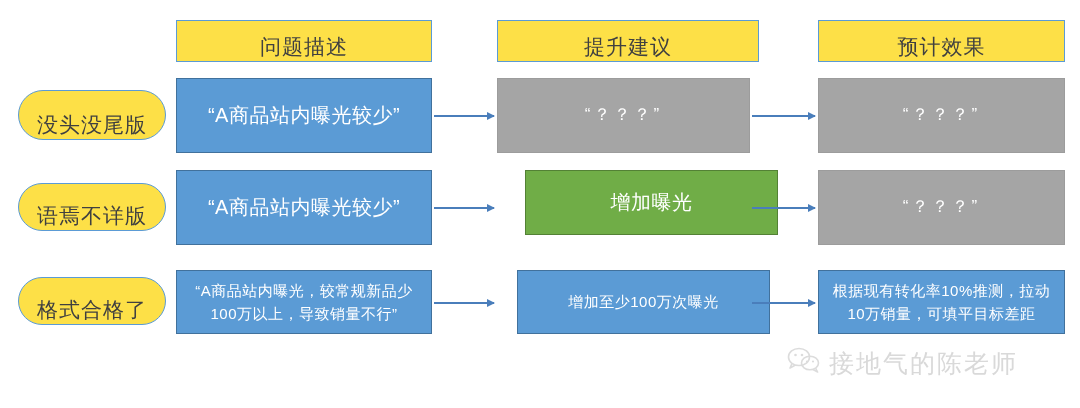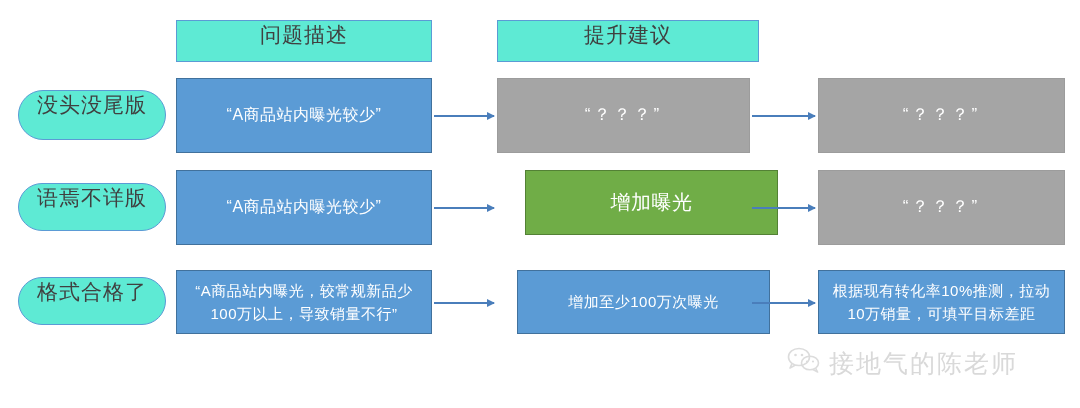--- a/index.html
+++ b/index.html
@@ -16,24 +16,24 @@
   #canvas {
     position: relative;
     width: 1080px;
     height: 408px;
   }
 
   
   .chrome-box {
     position: absolute;
     box-sizing: border-box;
-    background: #5eead4;
+    background: #fde047;
     border: 1.5px solid #5B9BD5;
     display: flex;
-    align-items: flex-start;
+    align-items: flex-end;
     justify-content: center;
     color: #404040;
     letter-spacing: 1px;
   }
   .col-header {
     font-size: 21px;
   }
   .row-label {
     font-size: 21px;
     border-radius: 25px;
@@ -50,21 +50,21 @@
     color: #ffffff;
     letter-spacing: 0.5px;
     line-height: 1.55;
   }
   .cell.blue  { background: #5B9BD5; border: 1.5px solid #41719C; }
   .cell.gray  { background: #A5A5A5; border: 1.5px solid #9C9C9C; }
   .cell.green { background: #70AD47; border: 1.5px solid #538135; }
 
   .cell .cell-text { display: block; padding: 0 10px; }
 
-  .t-big   { font-size: 16px; }
+  .t-big   { font-size: 20px; }
   .t-mid   { font-size: 20px; }
   .t-small { font-size: 15px; }
   .t-qm    { font-size: 17px; letter-spacing: 3px; }
 
   
   .arrow {
     position: absolute;
     height: 2px;
   }
   .arrow .shaft {
@@ -103,20 +103,23 @@
 </head>
 <body>
 
 <div id="canvas">
 
   <div class="chrome-box col-header" style="left:176px; top:20px; width:256px; height:42px;">
     <span>问题描述</span>
   </div>
   <div class="chrome-box col-header" style="left:497px; top:20px; width:262px; height:42px;">
     <span>提升建议</span>
+  </div>
+  <div class="chrome-box col-header" style="left:818px; top:20px; width:247px; height:42px;">
+    <span>预计效果</span>
   </div>
 
   <div class="chrome-box row-label" style="left:18px; top:90px; width:148px; height:50px;">
     <span>没头没尾版</span>
   </div>
   <div class="chrome-box row-label" style="left:18px; top:183px; width:148px; height:48px;">
     <span>语焉不详版</span>
   </div>
   <div class="chrome-box row-label" style="left:18px; top:277px; width:148px; height:48px;">
     <span>格式合格了</span>

